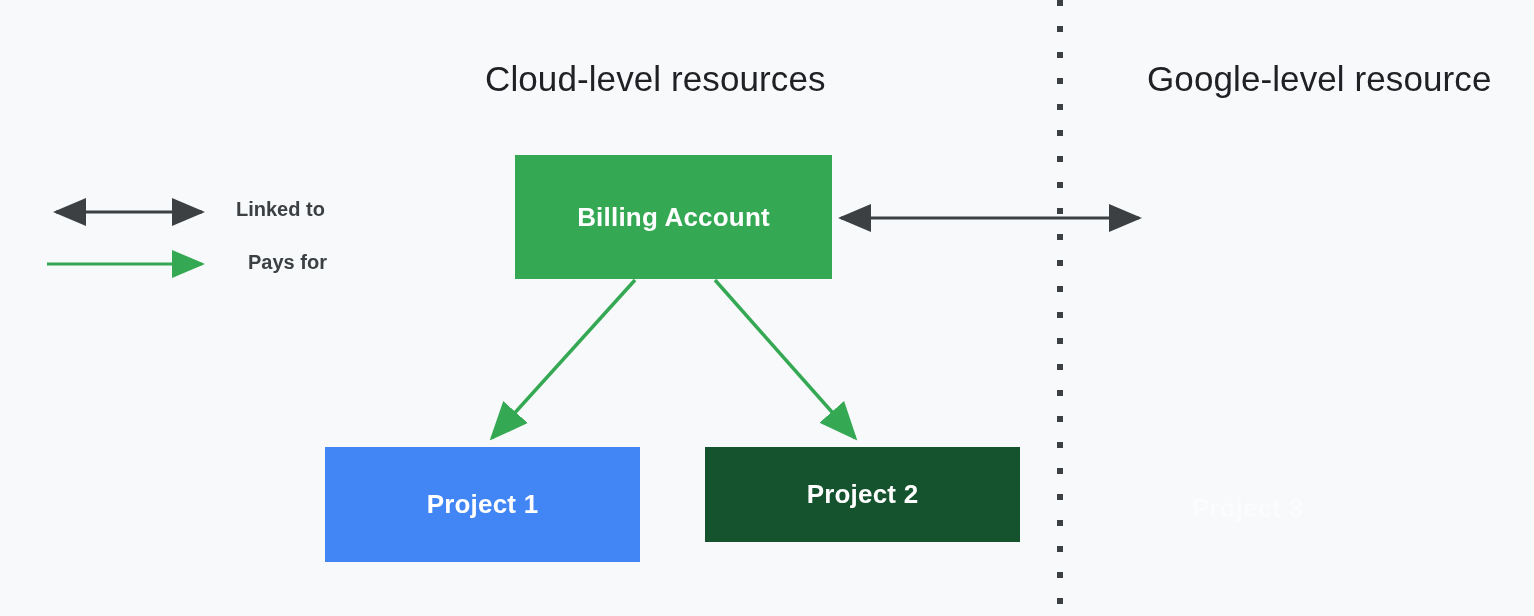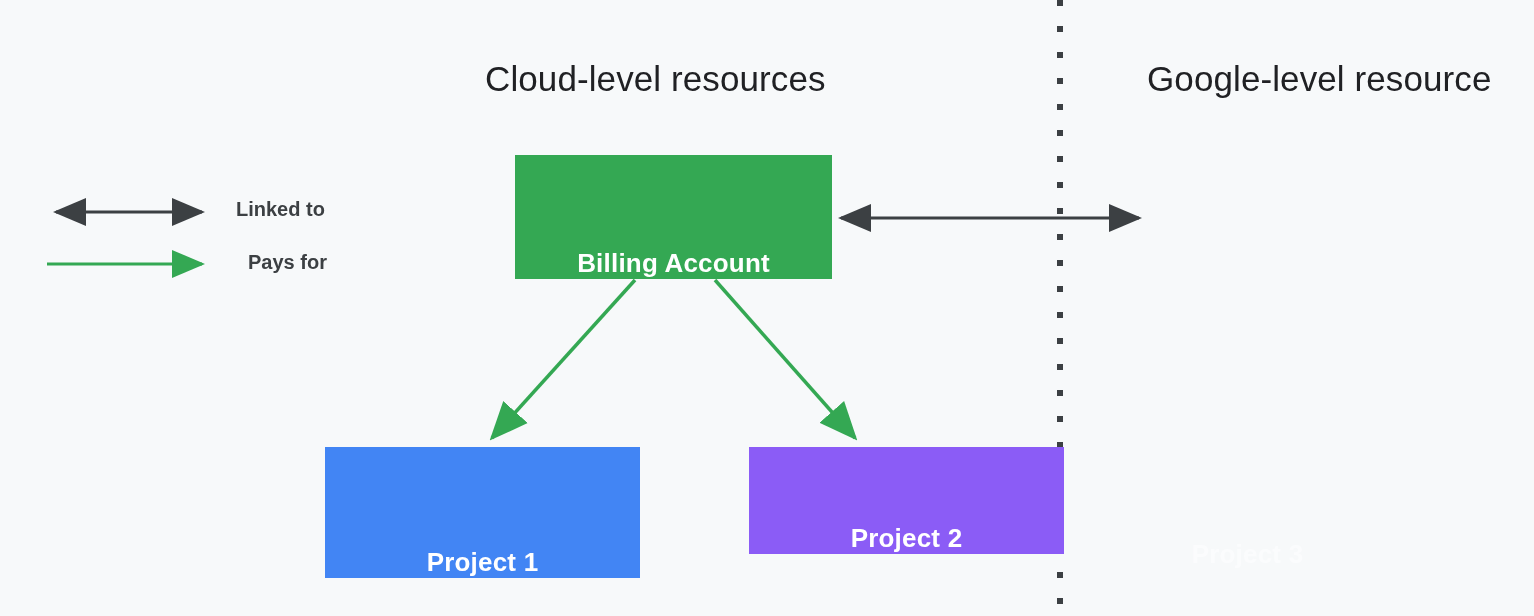--- a/index.html
+++ b/index.html
@@ -37,21 +37,21 @@
     left: 485px;
     top: 59px;
   }
   #title-google {
     left: 1147px;
     top: 59px;
   }
   .node-box {
     position: absolute;
     display: flex;
-    align-items: flex-end;
+    align-items: center;
     justify-content: center;
     box-sizing: border-box;
   }
   .node-label {
     font-family: "Liberation Sans", sans-serif;
     font-weight: 700;
     font-size: 26px;
     color: #ffffff;
     letter-spacing: 0.2px;
     white-space: nowrap;
@@ -67,30 +67,29 @@
     left: 1147px;
     top: 155px;
     width: 311px;
     height: 124px;
     background: #fbbc04;
   }
   #node-project-1 {
     left: 325px;
     top: 447px;
     width: 315px;
-    height: 131px;
+    height: 115px;
     background: #4285f4;
   }
   #node-project-2 {
     left: 705px;
     top: 447px;
     width: 315px;
-    height: 107px;
-    background: #8b5cf6;
-    margin-left: 44px;
+    height: 95px;
+    background: #14532d;
   }
   #node-project-3 {
     left: 1090px;
     top: 447px;
     width: 315px;
     height: 123px;
     background: transparent;
   }
   #node-project-3 .node-label {
     color: #fbfcfd;

